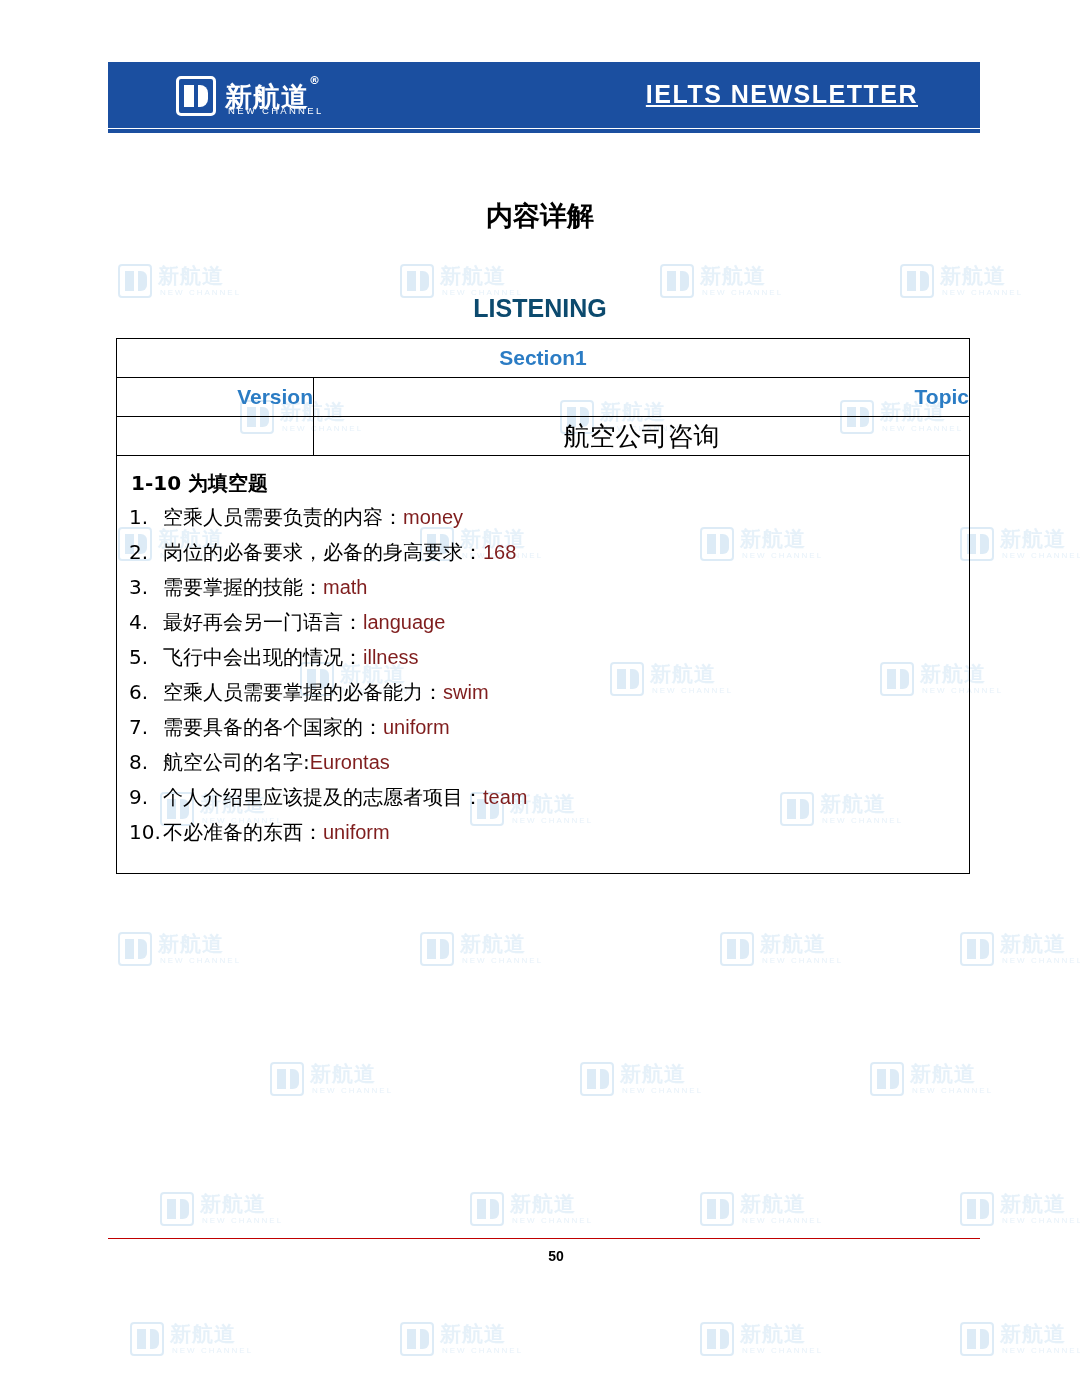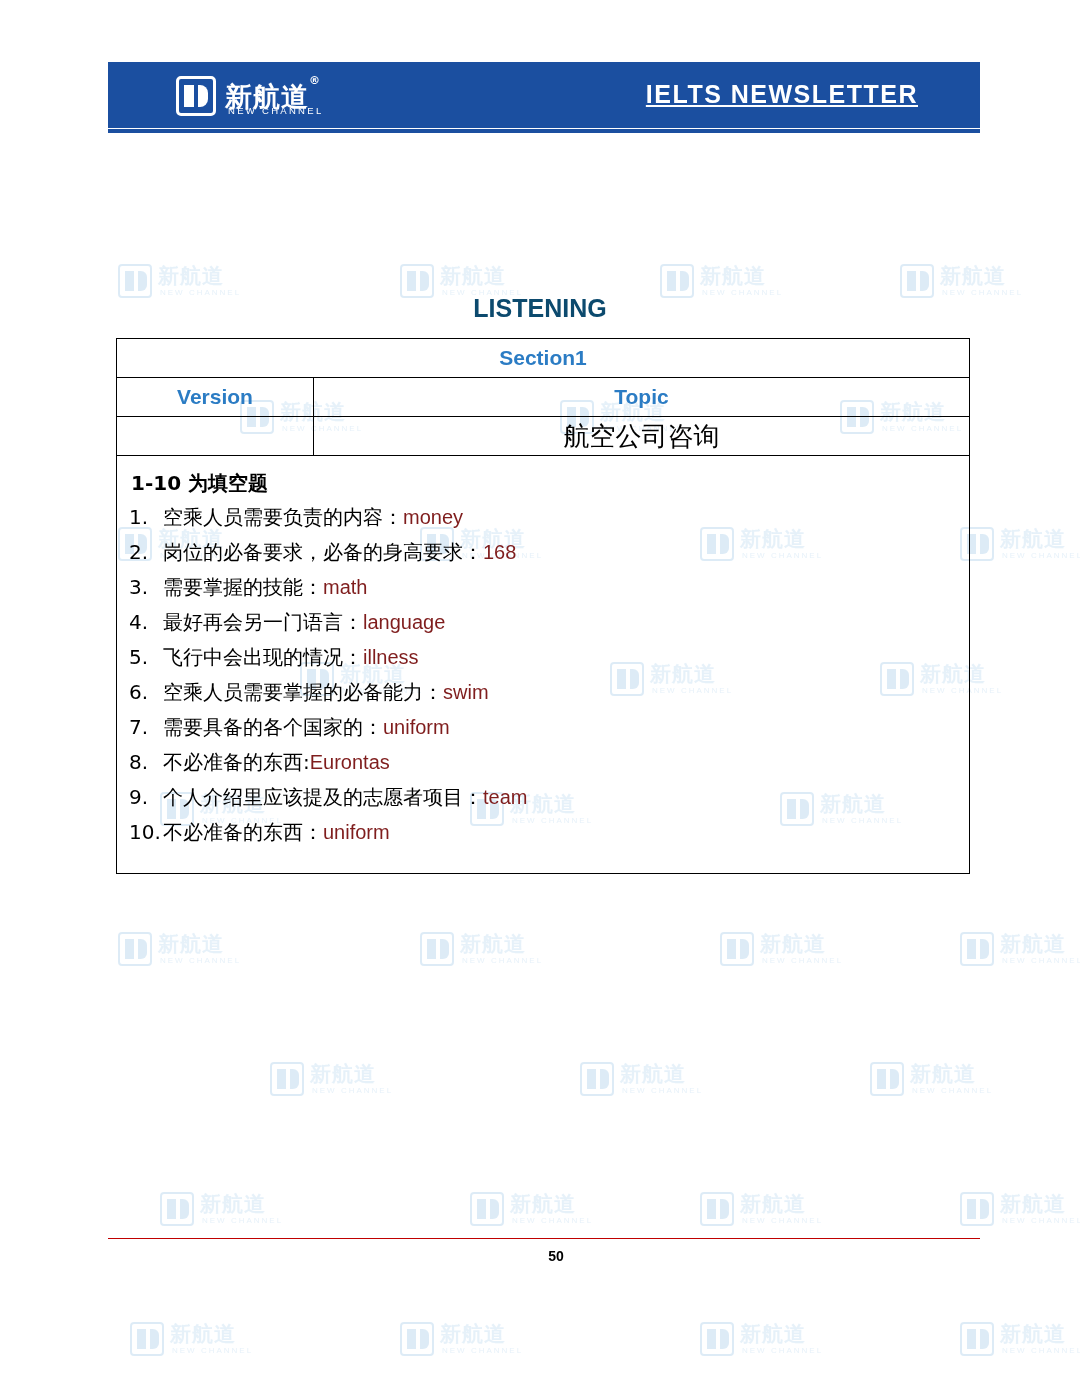--- a/index.html
+++ b/index.html
@@ -236,21 +236,21 @@
   .cell-section {
     height: 38px;
     text-align: center;
     font-size: 21px;
     font-weight: bold;
     color: #2b7cc4;
     font-family: "Liberation Sans", sans-serif;
   }
   .cell-version-h, .cell-topic-h {
     height: 38px;
-    text-align: center;
+    text-align: right;
     font-size: 21px;
     font-weight: bold;
     color: #2b7cc4;
     font-family: "Liberation Sans", sans-serif;
   }
   .cell-version-v {
     height: 38px;
   }
   .cell-topic-v {
     height: 38px;
@@ -481,20 +481,23 @@
 
   <div class="header-bar">
     <div class="logo">
       <div class="logo-badge"></div>
       <div class="logo-cn"><span>新航道</span><span class="logo-reg">®</span></div>
       <div class="logo-en">NEW CHANNEL</div>
     </div>
     <div class="header-title">IELTS  NEWSLETTER</div>
   </div>
 
+  <div class="doc-title-2">
+    <span class="hl">内容详解</span>
+  </div>
 
   <div class="section-heading">LISTENING</div>
 
   <table class="tbl">
     <tbody>
         <tr>
       <td class="cell-section" colspan="2">Section1</td>
     </tr>
     <tr>
       <td class="cell-version-h" style="width:196px">Version</td>
@@ -508,21 +511,21 @@
       <td class="cell-body" colspan="2">
         <div class="body-head">1-10 为填空题</div>
         <ol class="qlist" id="qlist">
               <li><span class="num">1.</span><span>空乘人员需要负责的内容：</span><span class="ans">money</span></li>
               <li><span class="num">2.</span><span>岗位的必备要求，必备的身高要求：</span><span class="ans">168</span></li>
               <li><span class="num">3.</span><span>需要掌握的技能：</span><span class="ans">math</span></li>
               <li><span class="num">4.</span><span>最好再会另一门语言：</span><span class="ans">language</span></li>
               <li><span class="num">5.</span><span>飞行中会出现的情况：</span><span class="ans">illness</span></li>
               <li><span class="num">6.</span><span>空乘人员需要掌握的必备能力：</span><span class="ans">swim</span></li>
               <li><span class="num">7.</span><span>需要具备的各个国家的：</span><span class="ans">uniform</span></li>
-              <li><span class="num">8.</span><span>不必准备的东西:</span><span class="ans">Eurontas</span></li>
+              <li><span class="num">8.</span><span>航空公司的名字:</span><span class="ans">Eurontas</span></li>
               <li><span class="num">9.</span><span>个人介绍里应该提及的志愿者项目：</span><span class="ans">team</span></li>
               <li><span class="num">10.</span><span>不必准备的东西：</span><span class="ans">uniform</span></li>
             </ol>
       </td>
     </tr>
   </tbody>
     </table>
 
   <div class="footer-rule"></div>
   <div class="page-num">50</div>

